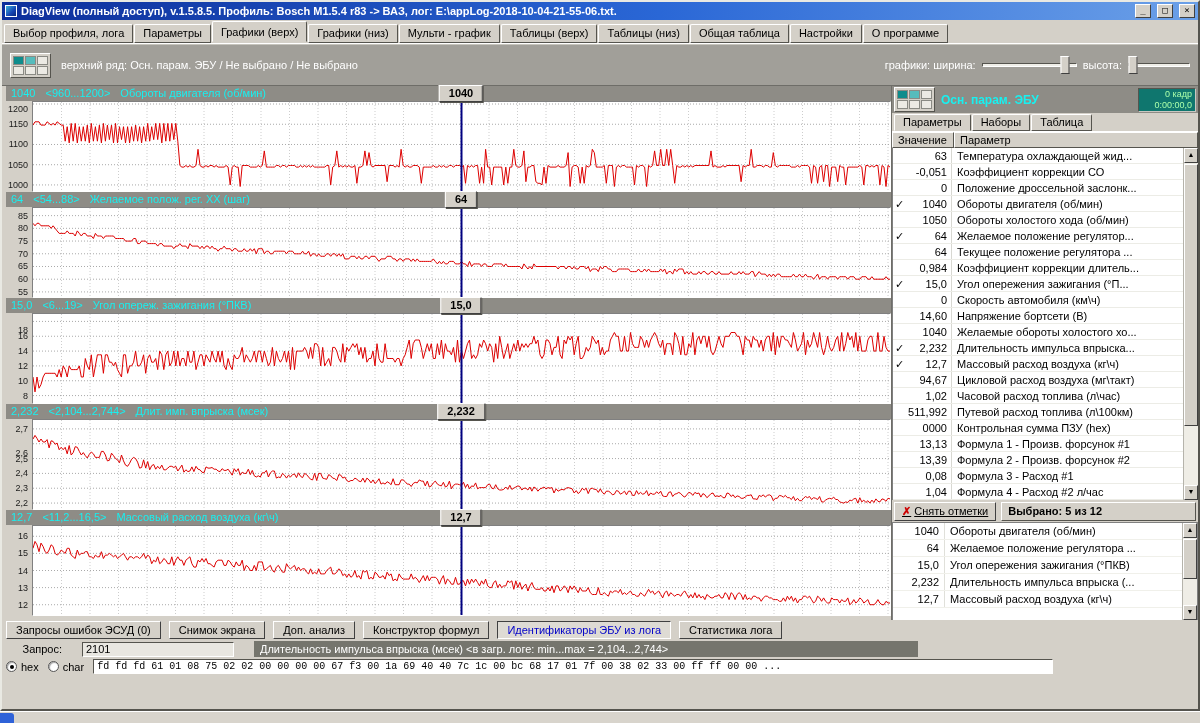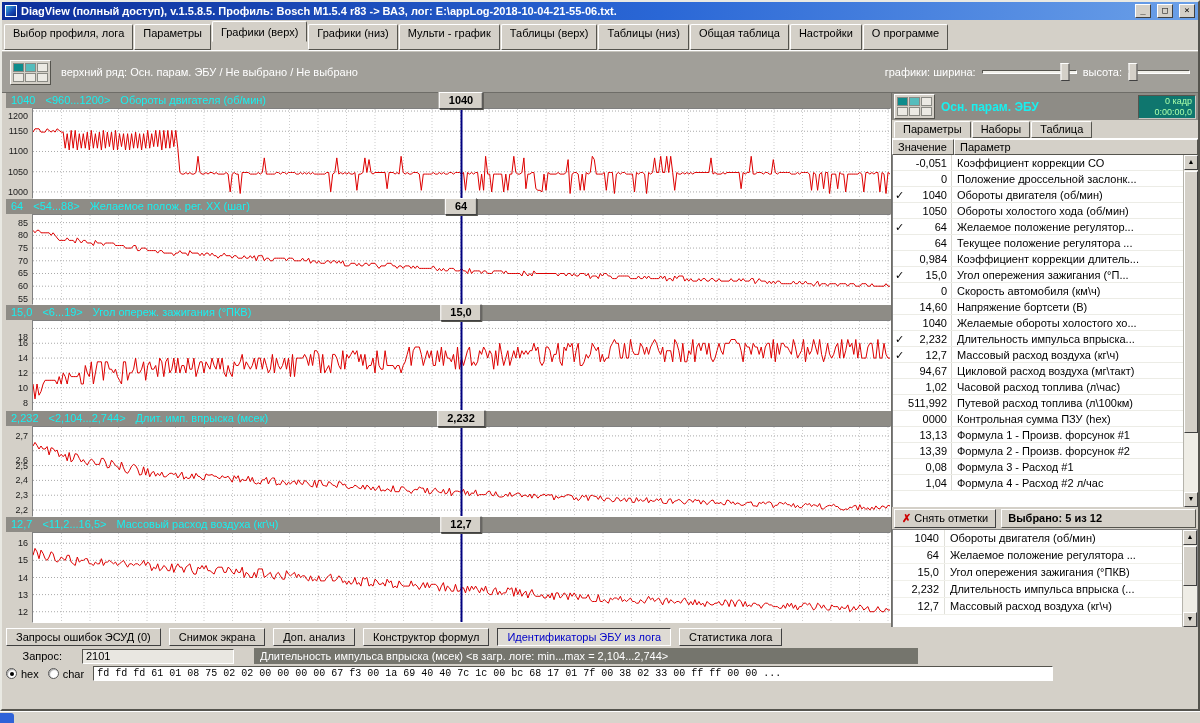--- a/index.html
+++ b/index.html
@@ -15,21 +15,21 @@
   
   .titlebar { flex:0 0 18px; background:linear-gradient(90deg,#0d2f9b 0%,#2a67d6 55%,#6ba0e8 100%);
     color:#fff; display:flex; align-items:center; padding:0 3px; gap:4px; }
   .app-icon { width:12px; height:12px; display:inline-block;
     background:linear-gradient(135deg,#3db6d8 0%,#1646b4 60%,#0a2a7a 100%); border:1px solid #fff; }
   .title-text { font-weight:bold; font-size:11px; white-space:nowrap; overflow:hidden; flex:1; }
   .wbtn { width:16px; height:14px; background:#d4d0c8; border:1px solid; border-color:#fff #404040 #404040 #fff;
     color:#000; font-size:9px; line-height:11px; text-align:center; margin-left:2px; font-family:"DejaVu Sans Mono",monospace; }
   
   .tabbar { flex:0 0 21px; padding:2px 2px 0 2px; border-bottom:1px solid #fff; white-space:nowrap; }
-  .tab { display:inline-block; padding:2px 8px 3px; margin-right:1px; height:26px;
+  .tab { display:inline-block; padding:2px 8px 3px; margin-right:1px; height:19px;
     border:1px solid; border-color:#fff #55544e #55544e #fff; border-radius:2px 2px 0 0; background:#d4d0c8; }
   .tab.active { height:21px; padding-top:4px; position:relative; top:-1px; border-bottom-color:#d4d0c8; z-index:2; }
   
   .toolbar { flex:0 0 42px; background:#a19f99; border-top:1px solid #c6c4bc; border-bottom:1px solid #6e6d68;
     display:flex; align-items:center; padding:0 8px; gap:10px; color:#fff; }
   .grid-icon { display:inline-grid; grid-template-columns:repeat(3,11px); grid-template-rows:repeat(2,9px);
     gap:1px; padding:2px; background:#d4d0c8; border:1px solid; border-color:#fff #55544e #55544e #fff; }
   .grid-cell { background:#eceae4; border:1px solid #8a8a84; }
   .grid-cell.teal  { background:#0e8c8c; }
   .grid-cell.teal2 { background:#56bcbc; }
@@ -78,21 +78,21 @@
   .prow .chk { width:13px; text-align:center; font-weight:bold; }
   .prow .val { width:46px; text-align:right; padding-right:4px; border-right:1px solid #d8d8d2; }
   .prow .par { flex:1; padding-left:5px; overflow:hidden; }
   .scrollbar { width:15px; background:#efede6; border-left:1px solid #b5b3ab; position:relative; }
   .sb-btn { height:15px; background:#d4d0c8; border:1px solid; border-color:#fff #404040 #404040 #fff;
     font-size:7px; line-height:12px; text-align:center; }
   .sb-btn.down { position:absolute; bottom:0; left:0; right:0; }
   .sb-thumb { position:absolute; left:0; right:0; background:#d4d0c8; border:1px solid; border-color:#fff #404040 #404040 #fff; }
   .clear-row { flex:0 0 22px; display:flex; align-items:center; gap:5px; padding:1px 2px; }
   .clear-btn { height:19px; background:#d4d0c8; border:1px solid; border-color:#fff #404040 #404040 #fff;
-    padding:0 7px; line-height:16px; font-size:11px; white-space:nowrap; }
+    padding:0 7px; line-height:16px; font-size:11px; white-space:nowrap;text-decoration:underline; }
   .clear-btn .x { color:#cc0000; font-weight:bold; margin-right:3px; }
   .sel-box { flex:1; height:19px; border:1px solid; border-color:#fff #55544e #55544e #fff;
     line-height:17px; padding-left:6px; font-weight:bold; white-space:nowrap; overflow:hidden; }
   .sel-area { flex:1; display:flex; background:#fff; border:1px solid #808080; border-bottom:none; overflow:hidden; }
   .sel-rows { flex:1; overflow:hidden; }
   .srow { display:flex; height:17px; line-height:17px; border-bottom:1px solid #f0f0ea; white-space:nowrap; }
   .srow .val { width:52px; text-align:right; padding-right:5px; border-right:1px solid #e0e0da; }
   .srow .par { flex:1; padding-left:5px; overflow:hidden; }
   
   .btn-row { flex:0 0 20px; display:flex; gap:8px; padding:1px 4px; }
@@ -463,20 +463,25 @@
       </div>
       <div class="panel-tabs" id="panelTabs"><span class="ptab active">Параметры</span><span class="ptab">Наборы</span><span class="ptab">Таблица</span></div>
       <div class="param-colhead">
         <span class="colcell val">Значение</span>
         <span class="colcell par">Параметр</span>
       </div>
       <div class="param-area">
         <div class="param-rows" id="paramRows">
             <div class="prow">
               <span class="chk"></span>
+              <span class="val">63</span>
+              <span class="par">Температура охлаждающей жид...</span>
+            </div>
+            <div class="prow">
+              <span class="chk"></span>
               <span class="val">-0,051</span>
               <span class="par">Коэффициент коррекции СО</span>
             </div>
             <div class="prow">
               <span class="chk"></span>
               <span class="val">0</span>
               <span class="par">Положение дроссельной заслонк...</span>
             </div>
             <div class="prow">
               <span class="chk">✓</span>

